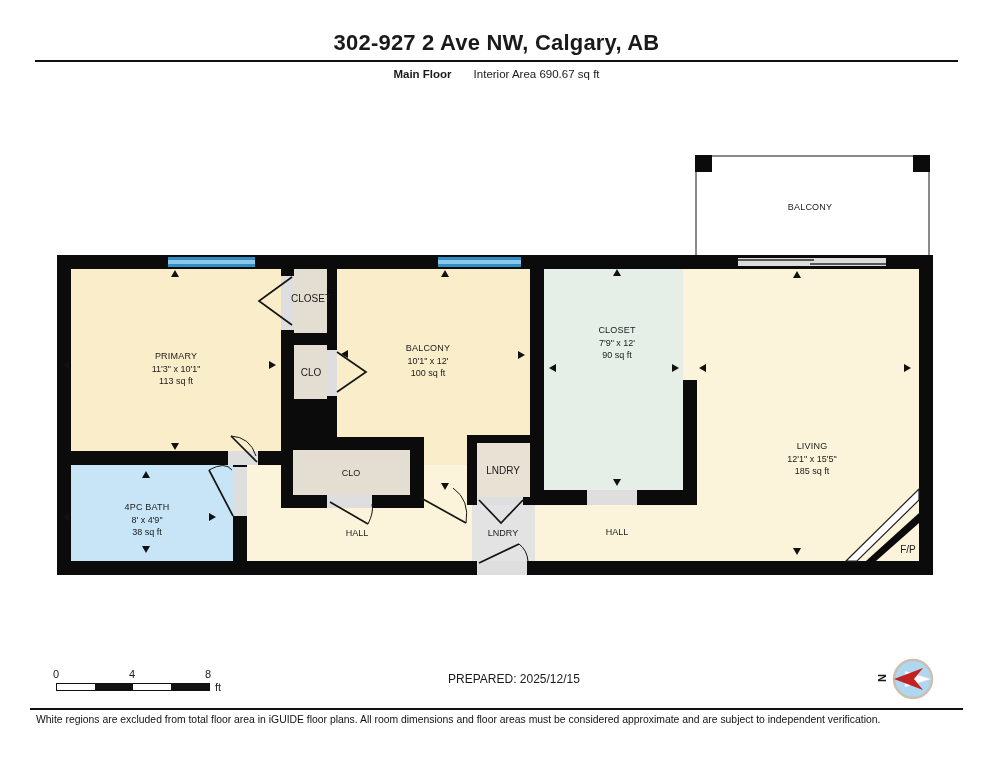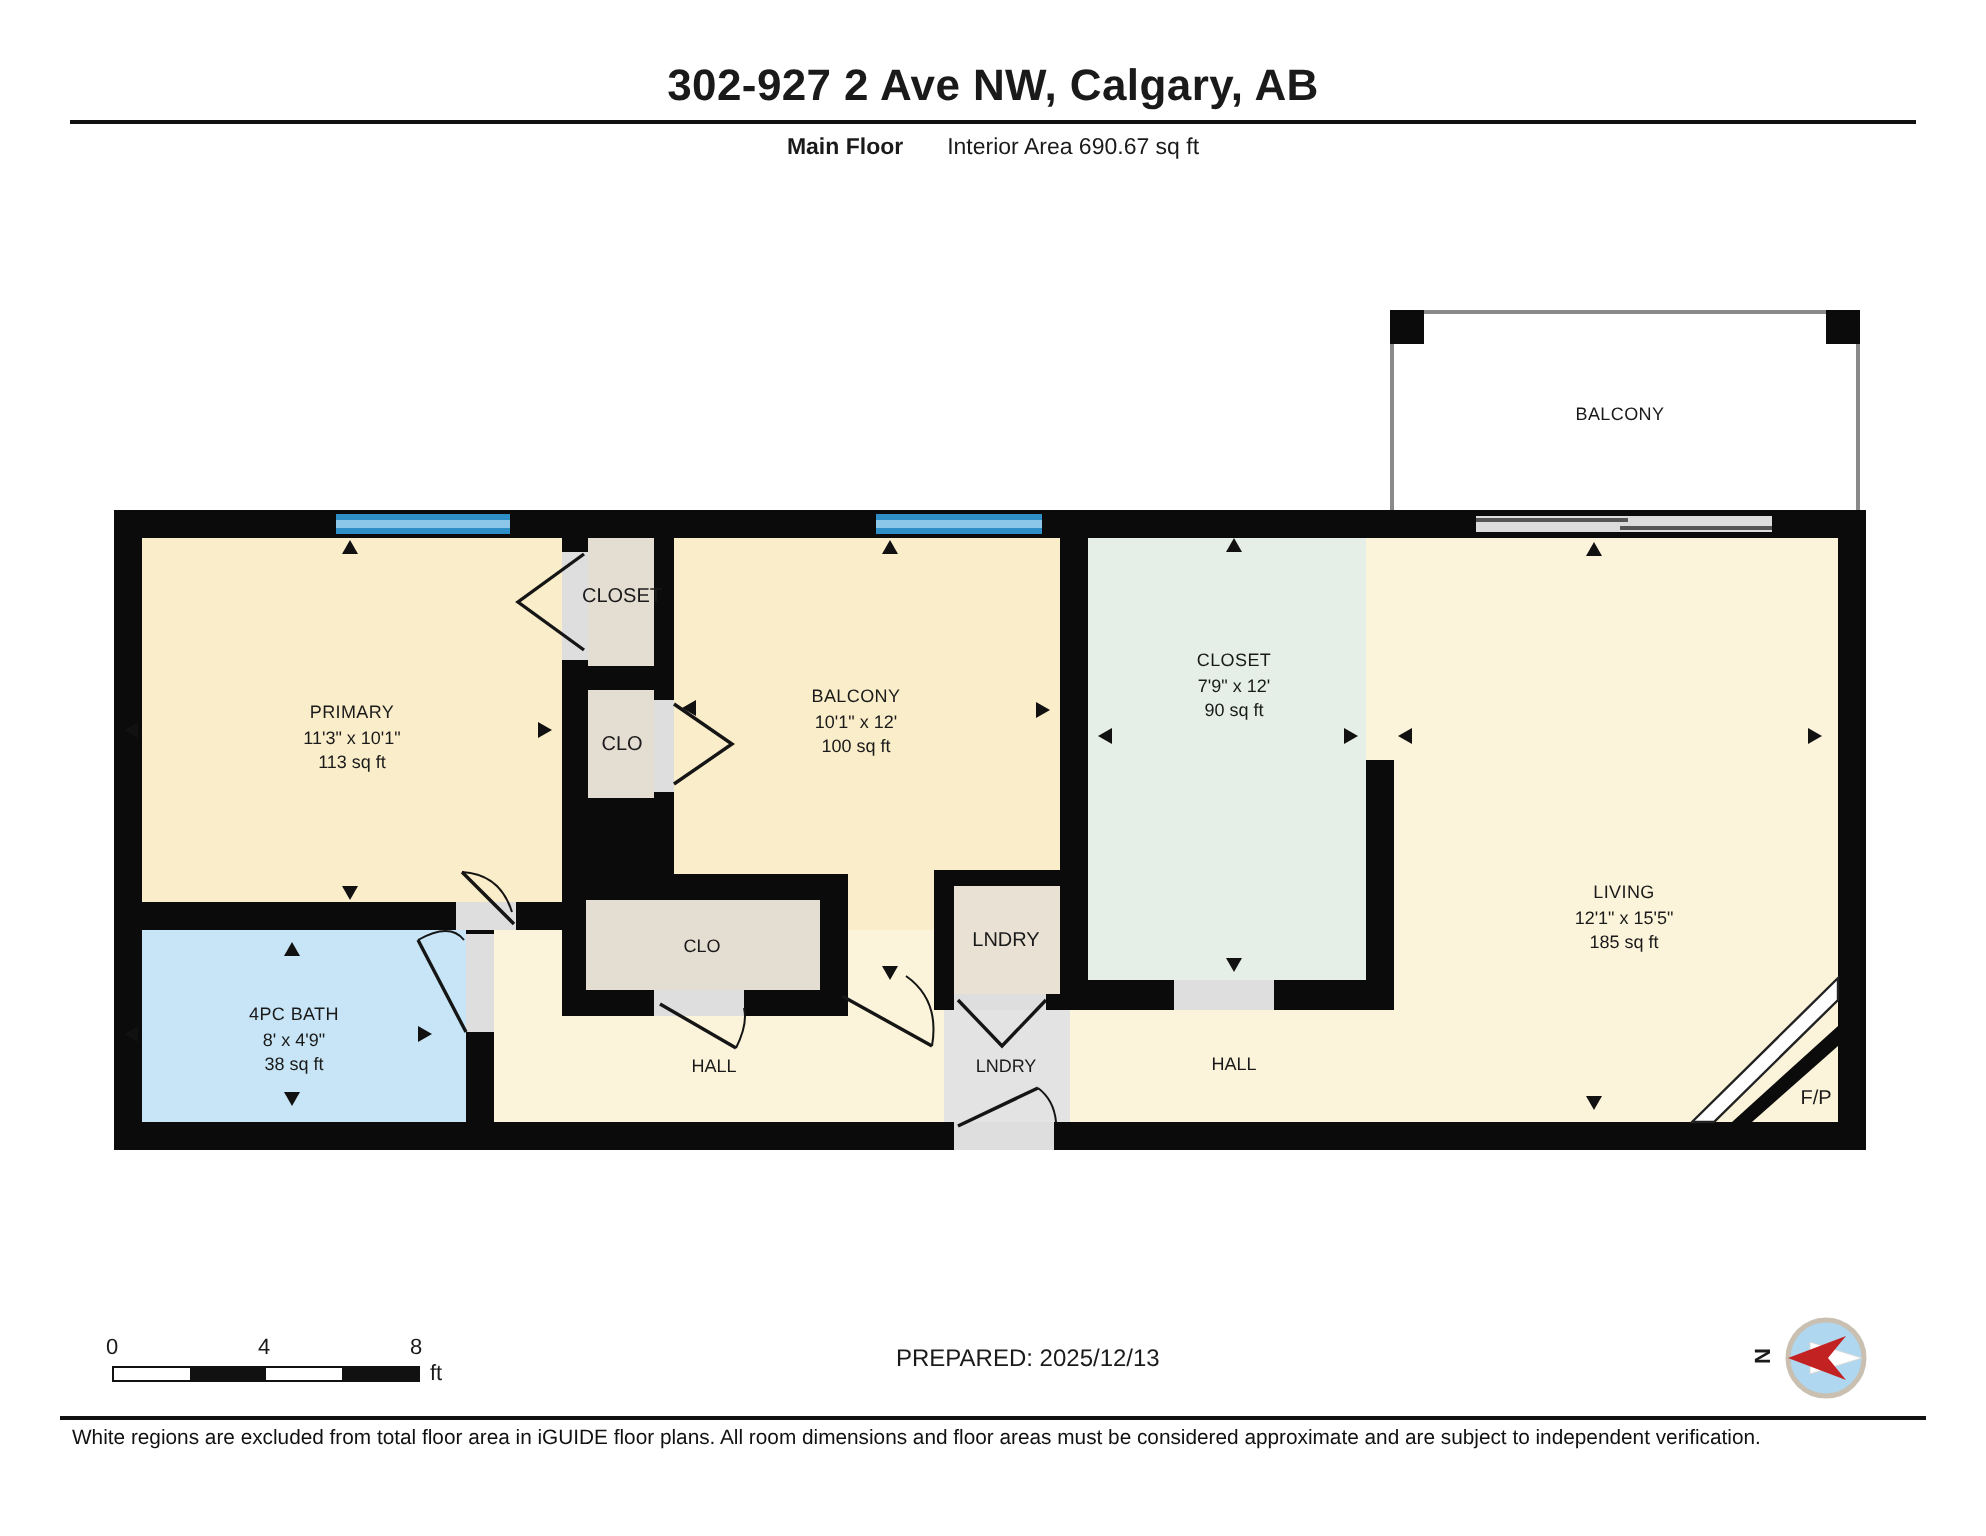--- a/index.html
+++ b/index.html
@@ -203,19 +203,19 @@
 
   <div class="abs tick" style="left:50px;">0</div>
   <div class="abs tick" style="left:126px;">4</div>
   <div class="abs tick" style="left:202px;">8</div>
   <div class="abs" id="scale-bar">
     <div class="seg" style="left:37.5px;width:38.5px;"></div>
     <div class="seg" style="left:114px;width:38.5px;"></div>
   </div>
   <div class="abs" id="ft-label">ft</div>
 
-  <div class="abs" id="prepared">PREPARED: 2025/12/13</div>
+  <div class="abs" id="prepared">PREPARED: 2025/12/15</div>
   <div class="abs" id="compass-n">N</div>
 
   <div class="abs" id="footer-rule"></div>
   <div class="abs" id="disclaimer">White regions are excluded from total floor area in iGUIDE floor plans. All room dimensions and floor areas must be considered approximate and are subject to independent verification.</div>
 
 </div>
 
 </body></html>

